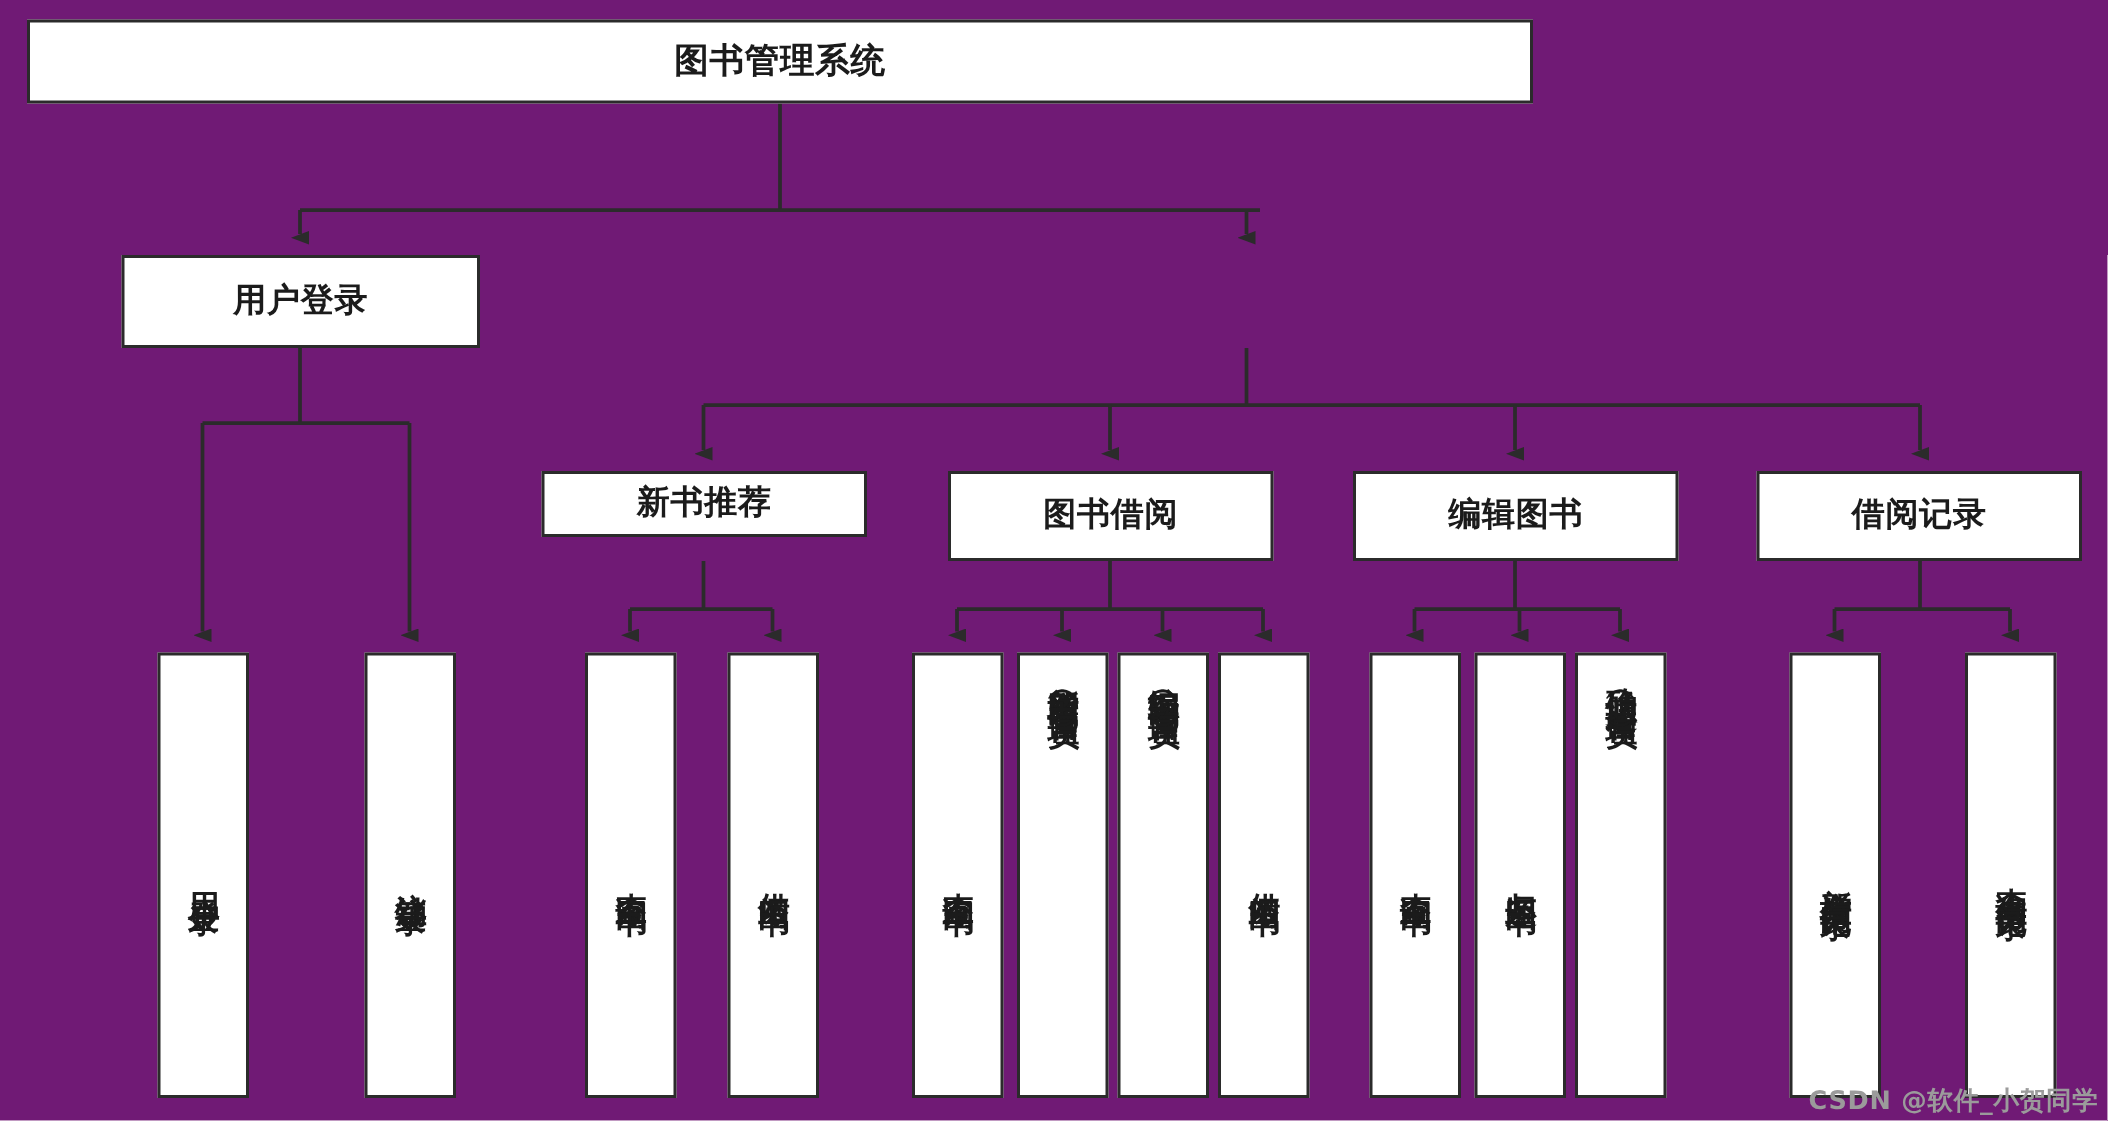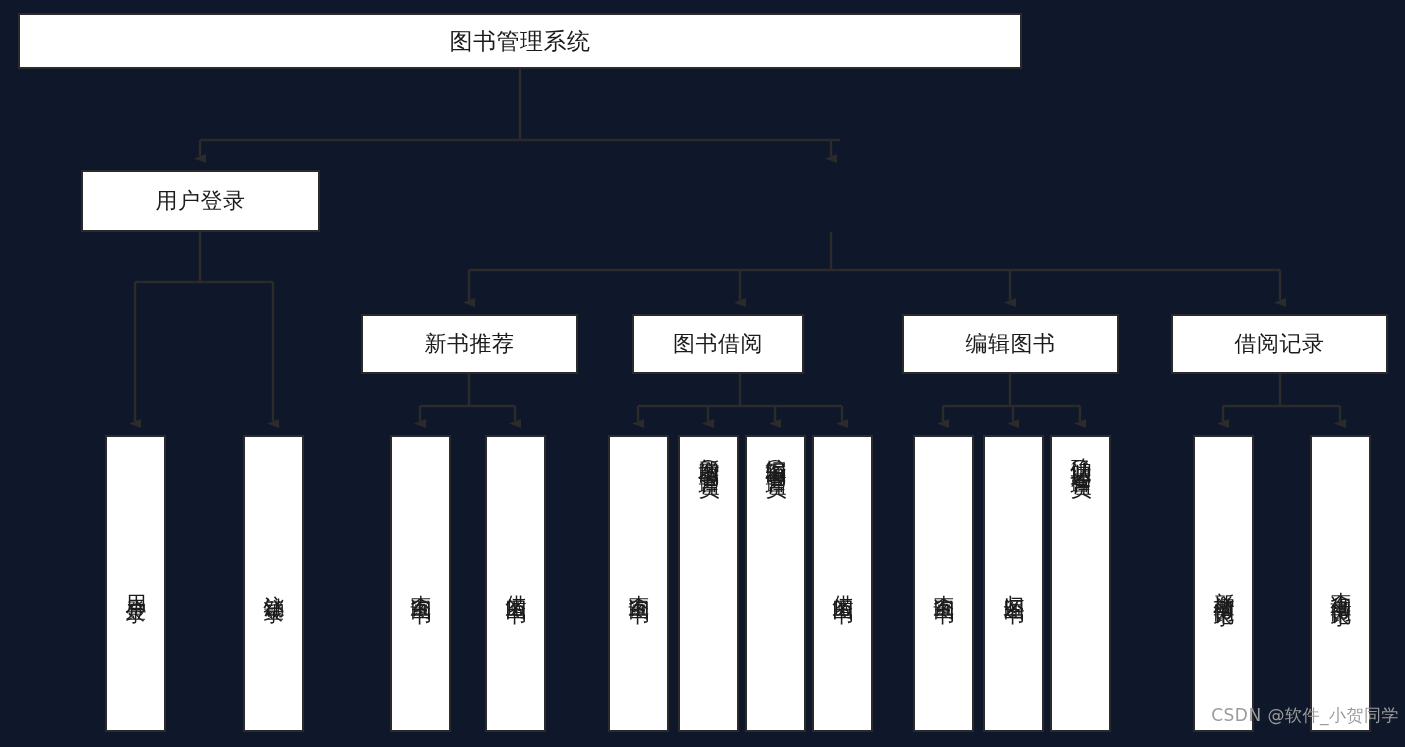--- a/index.html
+++ b/index.html
@@ -7,22 +7,23 @@
     padding: 0;
     background: #ffffff;
   }
   body {
     font-family: "DejaVu Sans", "Liberation Sans", sans-serif;
   }
   #canvas {
     position: relative;
     width: 1405px;
     height: 747px;
-    background: #0f172a;
+    background: #701a75;
     overflow: hidden;
+    font-weight: bold;
   }
   svg.edges {
     position: absolute;
     left: 0;
     top: 0;
     width: 1405px;
     height: 747px;
     pointer-events: none;
   }
   .node {
@@ -63,21 +64,21 @@
     white-space: nowrap;
   }
   
   .node.vert.center {
     align-items: center;
     padding-top: 0;
   }
   .watermark {
     position: absolute;
     right: 6px;
-    bottom: 20px;
+    bottom: 2px;
     font-size: 17px;
     color: #9b9b9b;
     white-space: nowrap;
     letter-spacing: 0.5px;
   }
 </style>
 </head>
 <body>
 
 <div id="canvas">
@@ -133,24 +134,24 @@
   </svg>
 
   <div class="node horiz root" style="left:18px; top:13px; width:1004px; height:56px;">
     <span class="label">图书管理系统</span>
   </div>
 
   <div class="node horiz" style="left:81px; top:170px; width:239px; height:62px;">
     <span class="label">用户登录</span>
   </div>
 
-  <div class="node horiz" style="left:361px; top:314px; width:217px; height:60px;">
+  <div class="node horiz" style="left:361px; top:314px; width:217px; height:44px;">
     <span class="label">新书推荐</span>
   </div>
-  <div class="node horiz" style="left:632px; top:314px; width:172px; height:60px;">
+  <div class="node horiz" style="left:632px; top:314px; width:217px; height:60px;">
     <span class="label">图书借阅</span>
   </div>
   <div class="node horiz" style="left:902px; top:314px; width:217px; height:60px;">
     <span class="label">编辑图书</span>
   </div>
   <div class="node horiz" style="left:1171px; top:314px; width:217px; height:60px;">
     <span class="label">借阅记录</span>
   </div>
 
   <div class="node vert center" style="left:105px; top:435px; width:61px; height:297px;">

